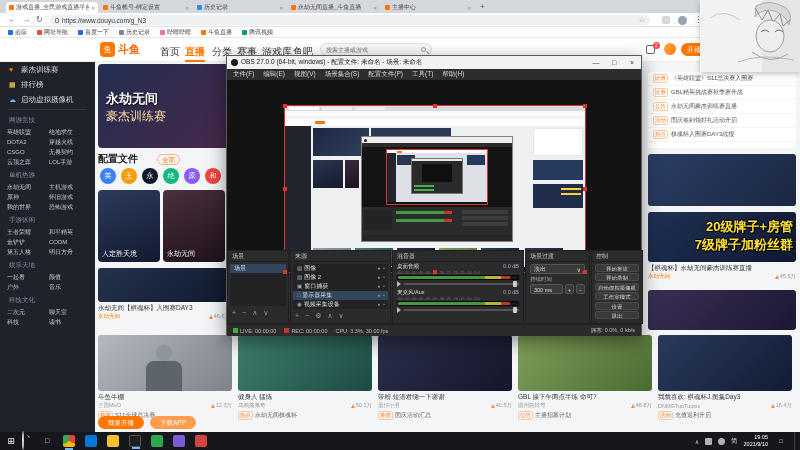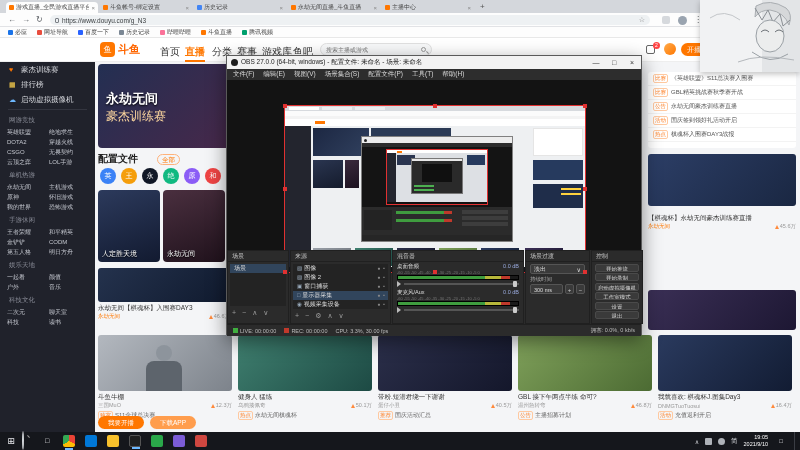--- a/index.html
+++ b/index.html
@@ -360,20 +360,24 @@
           <span class="tagchip">永劫无间</span>
           <span class="views">
             <i class="flame"></i>
             <span>46.6万</span>
           </span>
         </div>
     </div>
 
     <div class="abs" style="left:553px;top:92px;width:148px;height:52px;border-radius:3px;background:linear-gradient(135deg,#2c3e66,#1a2742)"></div>
     <div class="abs" style="left:553px;top:150px;width:148px">
+      <div style="width:148px;height:50px;border-radius:3px;background:linear-gradient(135deg,#203055,#0e1830);position:relative;overflow:hidden">
+        <div class="ovl" style="position:absolute;right:3px;top:6px">20级牌子+房管</div>
+        <div class="ovl" style="position:absolute;right:3px;top:24px">7级牌子加粉丝群</div>
+      </div>
       <div class="cardtitle" style="margin-top:2px">【棋魂杯】永劫无间豪杰训练赛直播</div>
       <div class="cardmeta">
           <span class="tagchip">永劫无间</span>
           <span class="views">
             <i class="flame"></i>
             <span>45.6万</span>
           </span>
         </div>
     </div>
     <div class="abs" style="left:553px;top:228px;width:148px;height:40px;border-radius:3px;background:linear-gradient(135deg,#3a2f55,#1d1733)"></div>

